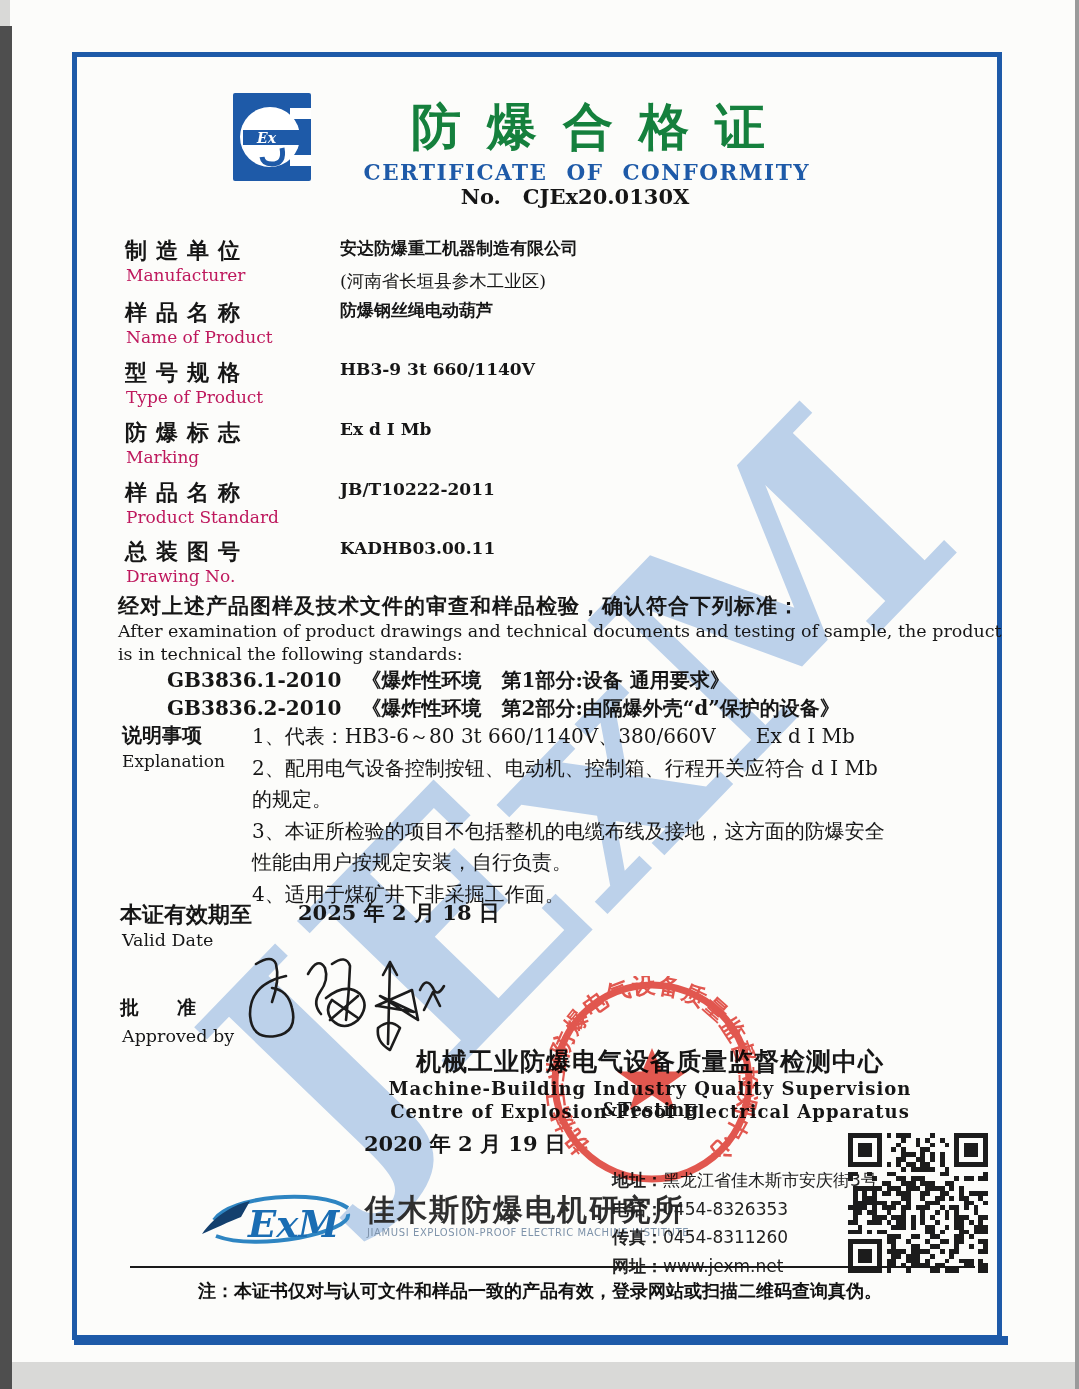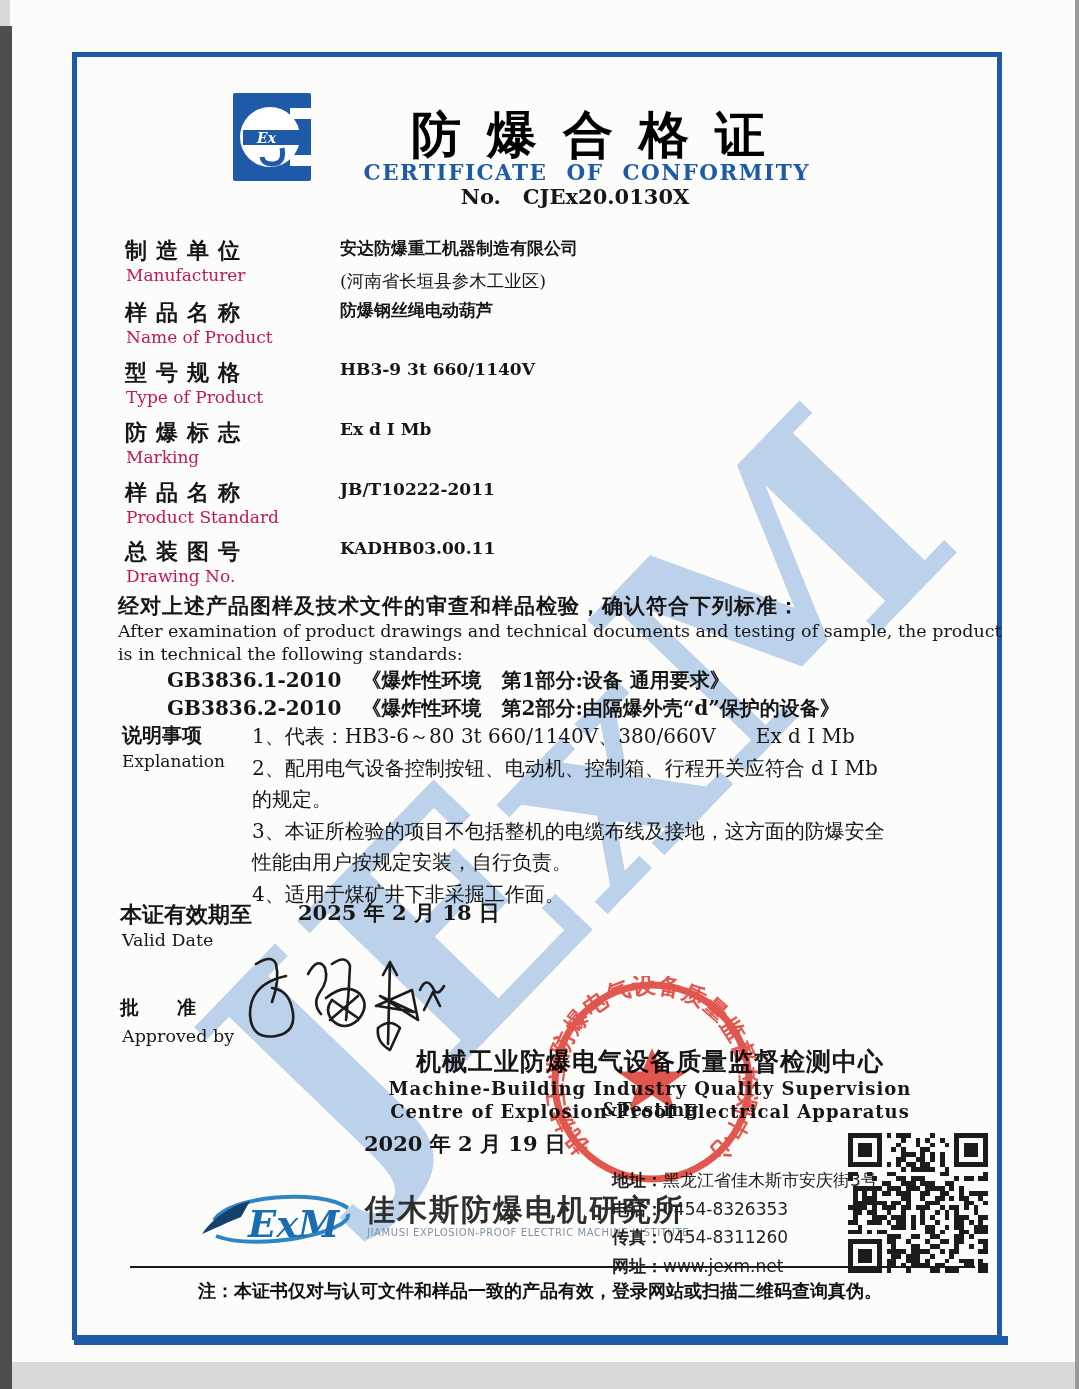--- a/index.html
+++ b/index.html
@@ -18,21 +18,21 @@
 
   .c { position:absolute; z-index:2; color:#161616; }
   .watermark { position:absolute; left:60px; top:400px; width:1040px; height:780px; z-index:1;
     display:flex; align-items:center; justify-content:center;
     transform:rotate(-46deg);
     font-family:"DejaVu Serif",serif; font-weight:bold; font-size:300px;
     color:#bcd1ea; letter-spacing:6px; user-select:none; }
 
   
   .title { left:340px; top:94px; width:470px; text-align:center;
-    font-size:50px; font-weight:bold; color:#000000; letter-spacing:26px; padding-left:26px;margin-top:8px; }
+    font-size:50px; font-weight:bold; color:#15803d; letter-spacing:26px; padding-left:26px; }
   .cert-en { left:340px; top:160px; width:470px; text-align:right; color:#1e5aa8;
     font-size:21.5px; font-weight:bold; letter-spacing:1.5px; word-spacing:10px; }
   .cert-no { left:340px; top:184px; width:470px; text-align:center; font-size:21px; font-weight:600; }
   .cert-no .num { margin-left:22px; }
 
   
   .field-row { left:0; top:0; width:1079px; height:0; }
   .f-cn { position:absolute; left:125px; top:0; font-size:22px; font-weight:bold; letter-spacing:9px; white-space:nowrap; }
   .f-en { position:absolute; left:126px; top:29px; font-size:17px; color:#be185d; white-space:nowrap; }
   .f-value { position:absolute; left:340px; top:1px; font-size:17px; font-weight:600; white-space:nowrap; }

